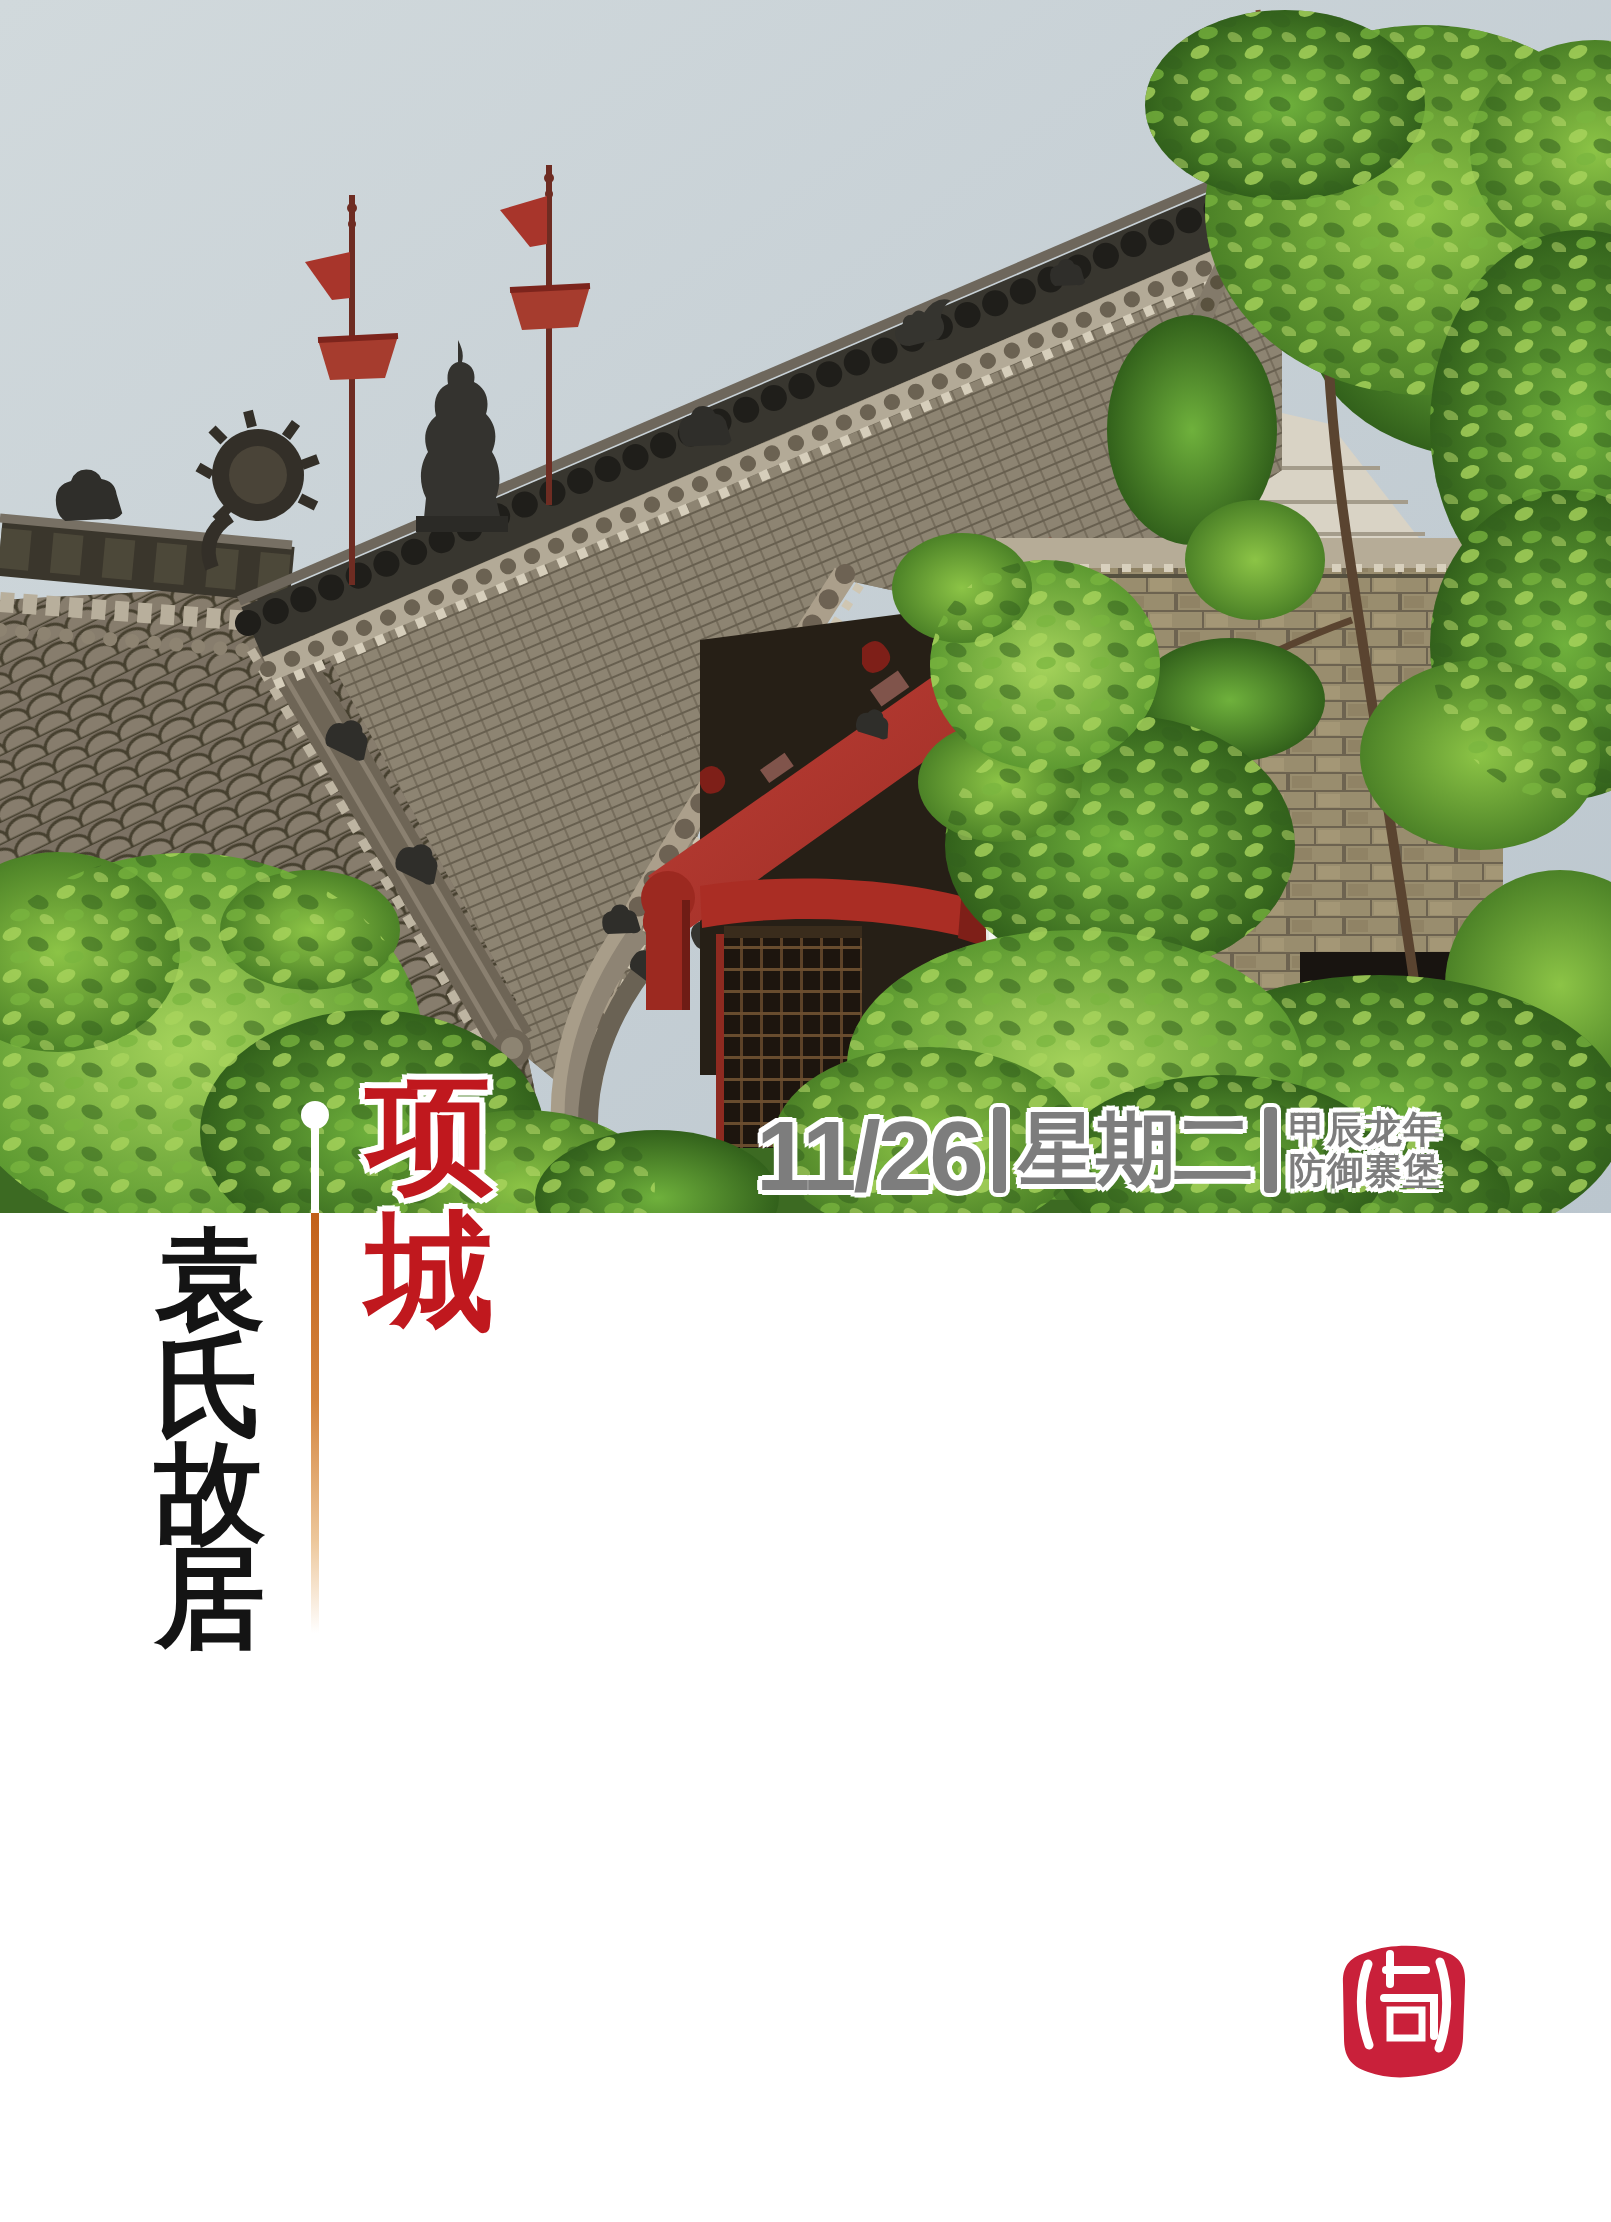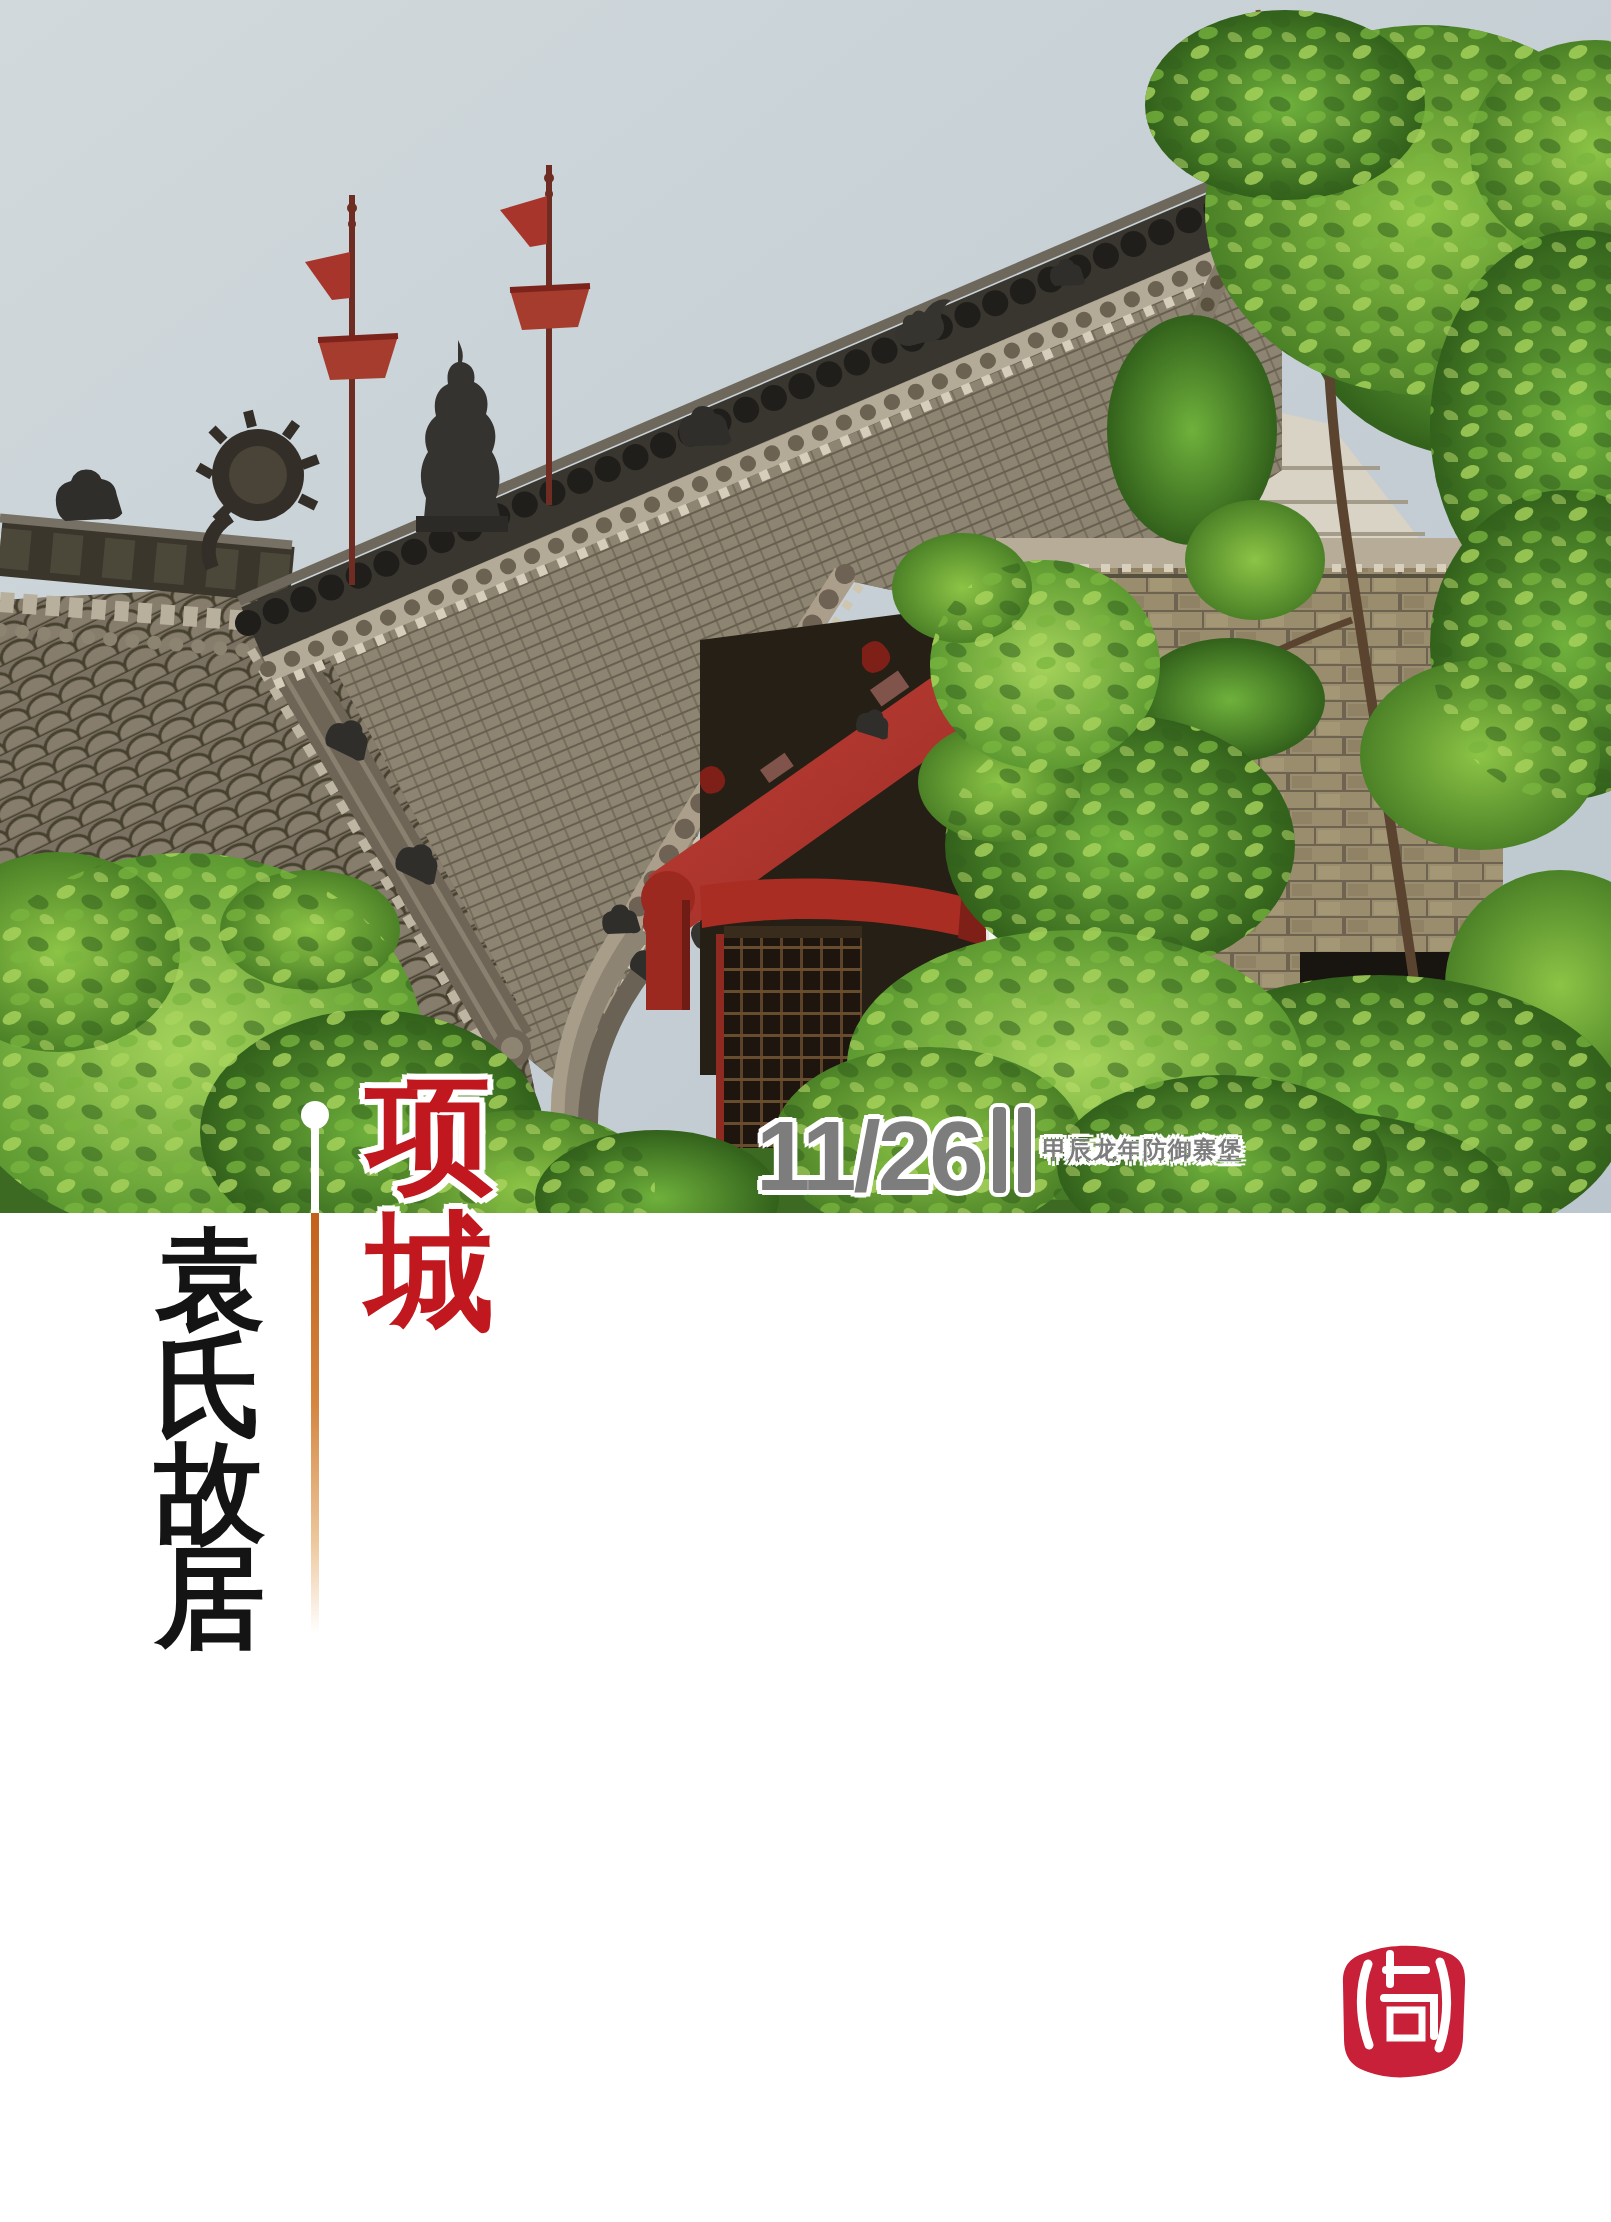--- a/index.html
+++ b/index.html
@@ -7,21 +7,21 @@
         font-family:"Liberation Sans",sans-serif;}
   .photo{position:absolute;left:0;top:0;width:1611px;height:1213px;overflow:hidden;}
   .photo svg{display:block;width:1611px;height:1213px;}
 
   
   .date-banner{position:absolute;left:756px;top:1102px;height:96px;display:flex;align-items:center;
                gap:12px;color:#7d7d7d;white-space:nowrap;}
   .d-big{font-size:98px;font-weight:800;letter-spacing:-3px;line-height:1;margin-top:12px;}
   .d-week{font-size:80px;font-weight:800;line-height:1;letter-spacing:-2px;}
   .d-bar{width:13px;height:86px;background:#7d7d7d;border-radius:4px;box-shadow:0 0 0 4px #ffffff;}
-  .d-lunar{display:flex;flex-direction:row;justify-content:center;font-size:24px;font-weight:700;
+  .d-lunar{display:flex;flex-direction:column;justify-content:center;font-size:37px;font-weight:700;
            line-height:1.12;letter-spacing:1px;align-items:flex-end;}
   .outlineW{text-shadow:-4px -4px 0 #fff,4px -4px 0 #fff,-4px 4px 0 #fff,4px 4px 0 #fff,
             -5px 0 0 #fff,5px 0 0 #fff,0 -5px 0 #fff,0 5px 0 #fff;}
 
   
   .loc{position:absolute;left:358px;top:1064px;width:144px;display:flex;flex-direction:column;}
   .loc .ch{width:144px;height:138px;font-family:"DejaVu Serif",serif;font-weight:900;font-size:128px;
            line-height:138px;text-align:center;color:#c0181e;
            text-shadow:-5px -5px 0 #fff,5px -5px 0 #fff,-5px 5px 0 #fff,5px 5px 0 #fff,
            -6px 0 0 #fff,6px 0 0 #fff,0 -6px 0 #fff,0 6px 0 #fff;}
@@ -282,20 +282,21 @@
         <ellipse cx="523" cy="1188" rx="132" ry="78" fill="url(#leafA)"></ellipse>
         <ellipse cx="657" cy="1198" rx="122" ry="68" fill="url(#leafB)"></ellipse>
         <rect width="1611" height="1213" fill="url(#patLeaf)" clip-path="url(#folclip)"></rect>
       </g>
     </svg>
   </div>
 
   <div class="date-banner">
     <span class="d-big outlineW">11/26</span>
     <span class="d-bar"></span>
+    <span class="d-week outlineW">星期二</span>
     <span class="d-bar"></span>
     <span class="d-lunar outlineW">
       <span>甲辰龙年</span>
       <span>防御寨堡</span>
     </span>
   </div>
 
   <div class="tl-dot"></div>
   <div class="tl-white"></div>
   <div class="tl-orange"></div>

